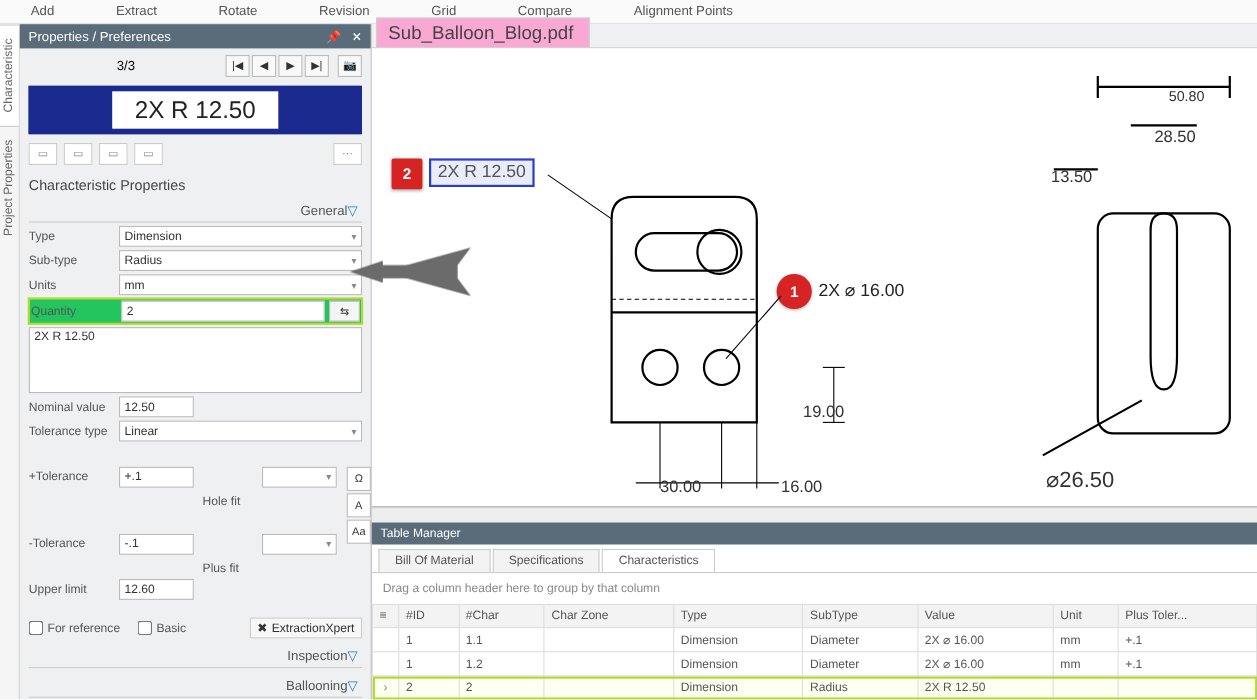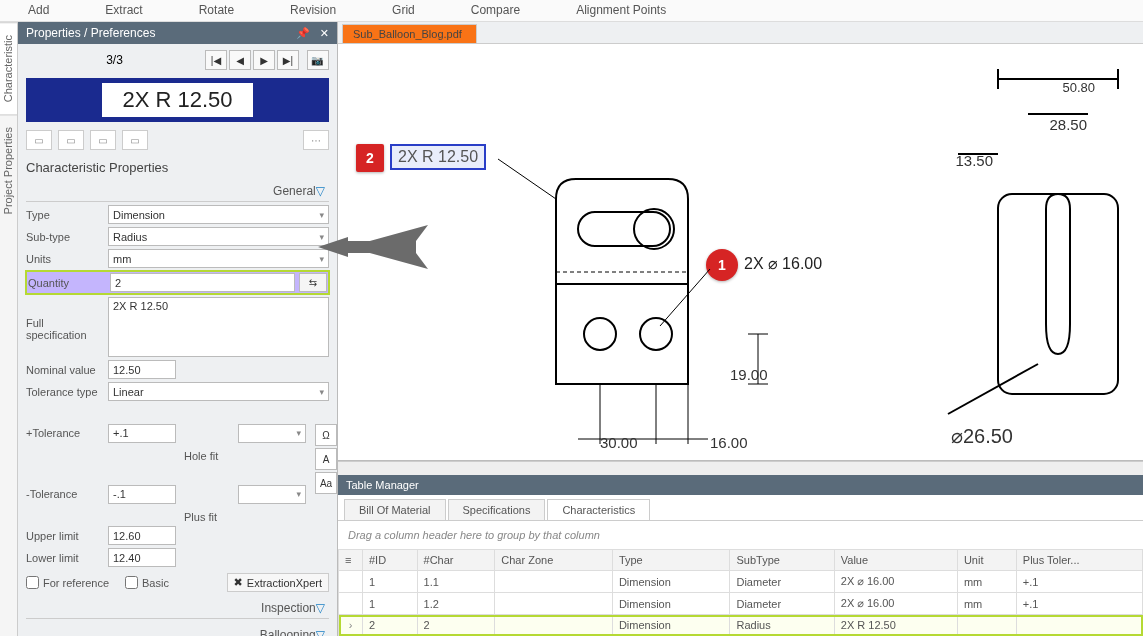--- a/index.html
+++ b/index.html
@@ -33,40 +33,40 @@
 .accordion-head .chev { color: #1a7fc4; }
 .accordion-head .txt { color: #555; }
 .form-row { display: flex; align-items: center; margin-top: 3px; gap: 4px; }
 .form-row label { width: 78px; color: #555; font-size: 11px; }
 .form-row .ctrl { flex: 1; display: flex; align-items: center; }
 .sel, .txtfield { width: 100%; height: 19px; border: 1px solid #bbb; background: #fff; padding: 1px 4px; font-size: 11px; color: #333; display:flex; align-items:center; justify-content:space-between;}
 .sel .tri{color:#888;font-size:9px;}
 .txtarea { width: 100%; height: 60px; border: 1px solid #bbb; background: #fff; padding: 2px 4px; font-size: 11px; color: #333; resize: none; }
 .form-row.secondary label.mid { width: 50px; margin-left: 4px; margin-top: 46px; }
 .form-row .half .sel, .form-row .half .txtfield { width: 68px; }
-.highlight-row { outline: 2px solid #b5d933; outline-offset: -1px; padding: 2px; background: #c4b5fd; }
+.highlight-row { outline: 2px solid #b5d933; outline-offset: -1px; padding: 2px; background: #22c55e; }
 .qty-btn { width: 28px; height: 19px; border: 1px solid #bbb; background: #f5f5f5; cursor: pointer; font-size: 10px; display:flex;align-items:center;justify-content:center; }
-.chk-row { display:flex; align-items:center; gap:16px; margin-top:6px; }
+.chk-row { display:flex; align-items:center; gap:16px; margin-top:16px; }
 .chk-row label { display:flex; align-items:center; gap:4px; font-size:11px; color:#555;}
 .link-btn { margin-left:auto; display:flex; align-items:center; gap:4px; font-size:11px; border:1px solid #ccc; background:#f7f7f7; padding:2px 6px; cursor:pointer;}
 .side-icons-col { position:absolute; right:0; top:268px; display:flex; flex-direction:column; gap:2px;}
 .side-icons-col .mini{width:22px;height:22px;border:1px solid #bbb;background:#fff;display:flex;align-items:center;justify-content:center;font-size:10px;cursor:pointer;}
 
 .canvas-col { flex:1; display:flex; flex-direction:column; }
 .doc-tab-bar { height:22px; background:#eef0f2; border-bottom:1px solid #ccc; display:flex; align-items:flex-end; padding-left:4px;}
-.doc-tab { background:#f97316; border:1px solid #ccc; border-bottom:none; padding:3px 14px 3px 10px; font-size:11px; color:#444; display:flex; gap:8px; align-items:center;justify-content:center;}
+.doc-tab { background:#f9a8d4; border:1px solid #ccc; border-bottom:none; padding:3px 14px 3px 10px; font-size:17px; color:#444; display:flex; gap:8px; align-items:center;justify-content:center;}
 .drawing-area { flex:1; position:relative; background:#fff; overflow:hidden; border-bottom:1px solid #bbb;}
 .drawing-svg { position:absolute; inset:0; }
 .scroll-h { height:14px; background:#eee; border-top:1px solid #ccc; }
 
 .table-mgr-head { background:#5a6b7a; color:#fff; padding:4px 8px; font-size:11px;}
 .tm-tabs { display:flex; gap:2px; padding:4px 6px 0 6px; border-bottom:1px solid #ccc;}
 .tm-tab { padding:4px 14px; border:1px solid #ccc; border-bottom:none; background:#f3f3f3; font-size:11px; color:#555; cursor:pointer;}
 .tm-tab.active{ background:#fff; }
-.tm-hint { padding:8px 10px; color:#888; font-size:11px;font-style:italic; }
+.tm-hint { padding:8px 10px; color:#888; font-size:11px; }
 .grid { width:100%; border-collapse:collapse; font-size:11px;}
 .grid th, .grid td { border:1px solid #ddd; padding:4px 6px; text-align:left; color:#555;}
 .grid th { background:#f3f3f3; font-weight:normal; }
 .grid tr.hl { outline:2px solid #b5d933; outline-offset:-2px; background:#fdfff0;}
 .grid td.rowhdr { width:24px; text-align:center; color:#888;}
 
 .arrow-callout { position:absolute; left:318px; top:215px; pointer-events:none;}
 
 .balloon { position:absolute; border-radius:50%; background:#d62424; color:#fff; font-weight:bold; display:flex; align-items:center; justify-content:center; font-size:14px; box-shadow:0 1px 3px rgba(0,0,0,.3);}
 .balloon-sq { border-radius:2px;}
@@ -159,21 +159,20 @@
         <label>Quantity</label>
         <div class="ctrl" style="gap:4px;">
           <div class="txtfield" style="flex:1">
               <span>2</span>
             </div>
           <div class="qty-btn">⇆</div>
         </div>
       </div>
 
       <div class="form-row" style="align-items:flex-start;">
-        <label style="padding-top:20px;">Full specification</label>
         <div class="ctrl">
             <textarea class="txtarea" style="">2X R 12.50</textarea>
           </div>
       </div>
       <div class="side-icons-col">
         <span class="mini">Ω</span>
         <span class="mini">A</span>
         <span class="mini">Aa</span>
       </div>
 
@@ -222,28 +221,20 @@
               <span></span>
               <span class="tri">▾</span>
             </div>
           </div>
       </div>
       <div class="form-row">
           <label>Upper limit</label>
           <div class="ctrl half">
             <div class="txtfield">
               <span>12.60</span>
-            </div>
-          </div>
-        </div>
-      <div class="form-row">
-          <label>Lower limit</label>
-          <div class="ctrl half">
-            <div class="txtfield">
-              <span>12.40</span>
             </div>
           </div>
         </div>
 
       <div class="chk-row">
         <label>
             <input type="checkbox" style="">
             <span>For reference</span>
           </label>
         <label>

